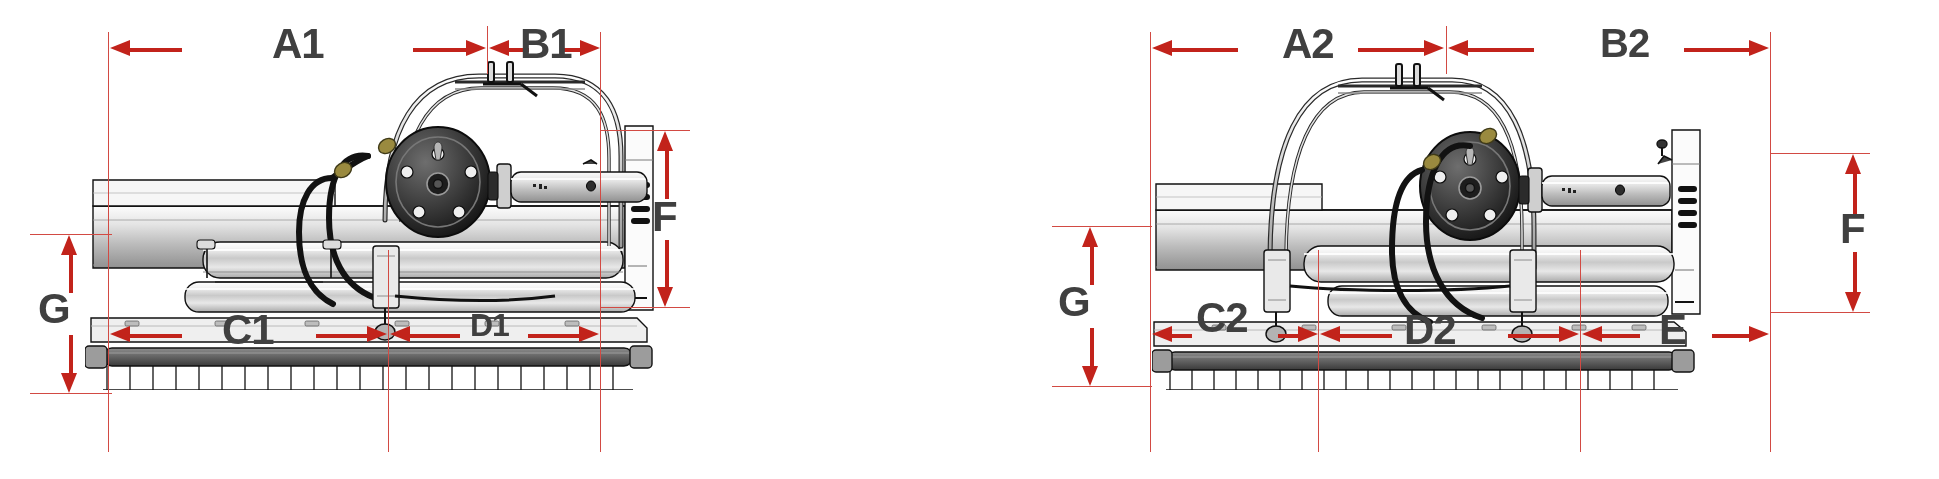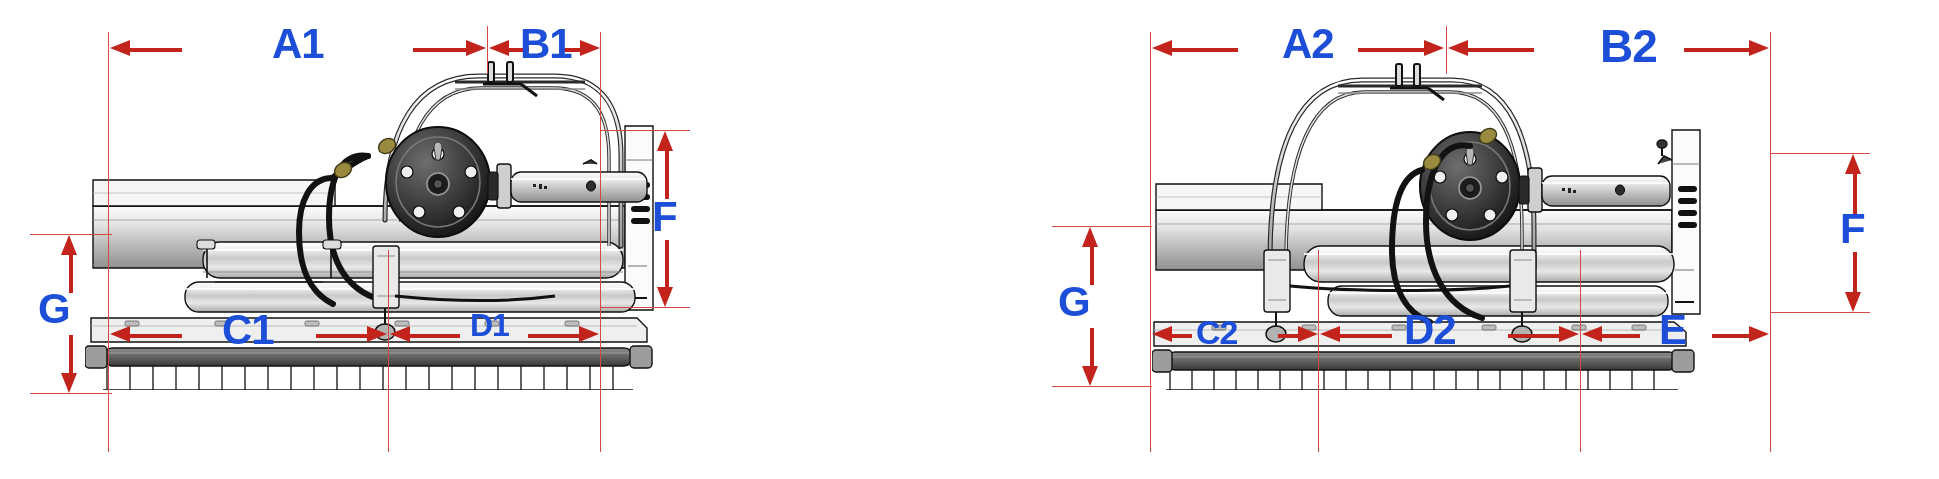--- a/index.html
+++ b/index.html
@@ -2,21 +2,21 @@
 <html><head>
 <meta charset="utf-8">
 <style>
   html,body{margin:0;padding:0;background:#ffffff;}
   body{font-family:"Liberation Sans",sans-serif;}
   #stage{position:relative;width:1939px;height:479px;background:#fff;overflow:hidden;}
 
   
   .ext{position:absolute;background:#d24a43;width:1px;}
   .exth{position:absolute;background:#d24a43;height:1px;}
-  .dimlabel{position:absolute;color:#1d4ed8;font-weight:bold;letter-spacing:-1px;line-height:1;
+  .dimlabel{position:absolute;color:#404040;font-weight:bold;letter-spacing:-1px;line-height:1;
             font-family:"Liberation Sans",sans-serif;white-space:nowrap;}
   .arrow-h{position:absolute;height:9px;}
   .arrow-h .shaft{position:absolute;top:3.5px;height:4px;background:#c2231b;}
   .arrow-h .head{position:absolute;top:-4px;width:0;height:0;border-top:8.5px solid transparent;
                  border-bottom:8.5px solid transparent;}
   .arrow-h.left .head{left:0;border-right:20px solid #c2231b;}
   .arrow-h.left .shaft{left:16px;right:0;}
   .arrow-h.right .head{right:0;border-left:20px solid #c2231b;}
   .arrow-h.right .shaft{left:0;right:16px;}
 
@@ -457,36 +457,36 @@
   <div class="dimlabel" style="left:1282px;top:23px;font-size:42px;">A2</div>
 
   <div class="arrow-h left" style="left:1448px;top:44px;width:86px;">
       <span class="head"></span>
       <span class="shaft"></span>
     </div>
   <div class="arrow-h right" style="left:1684px;top:44px;width:85px;">
       <span class="head"></span>
       <span class="shaft"></span>
     </div>
-  <div class="dimlabel" style="left:1600px;top:23px;font-size:46px;">B2</div>
+  <div class="dimlabel" style="left:1600px;top:23px;font-size:40px;">B2</div>
 
   <div class="ext" style="left:1150px;top:340px;height:112px;"></div>
   <div class="ext" style="left:1318px;top:250px;height:202px;"></div>
   <div class="ext" style="left:1580px;top:250px;height:202px;"></div>
   <div class="ext" style="left:1770px;top:340px;height:112px;"></div>
 
   <div class="arrow-h left" style="left:1152px;top:330px;width:40px;">
       <span class="head"></span>
       <span class="shaft"></span>
     </div>
   <div class="arrow-h right" style="left:1278px;top:330px;width:40px;">
       <span class="head"></span>
       <span class="shaft"></span>
     </div>
-  <div class="dimlabel" style="left:1196px;top:315px;font-size:34px;">C2</div>
+  <div class="dimlabel" style="left:1196px;top:297px;font-size:42px;">C2</div>
 
   <div class="arrow-h left" style="left:1320px;top:330px;width:72px;">
       <span class="head"></span>
       <span class="shaft"></span>
     </div>
   <div class="arrow-h right" style="left:1508px;top:330px;width:71px;">
       <span class="head"></span>
       <span class="shaft"></span>
     </div>
   <div class="dimlabel" style="left:1404px;top:309px;font-size:42px;">D2</div>

